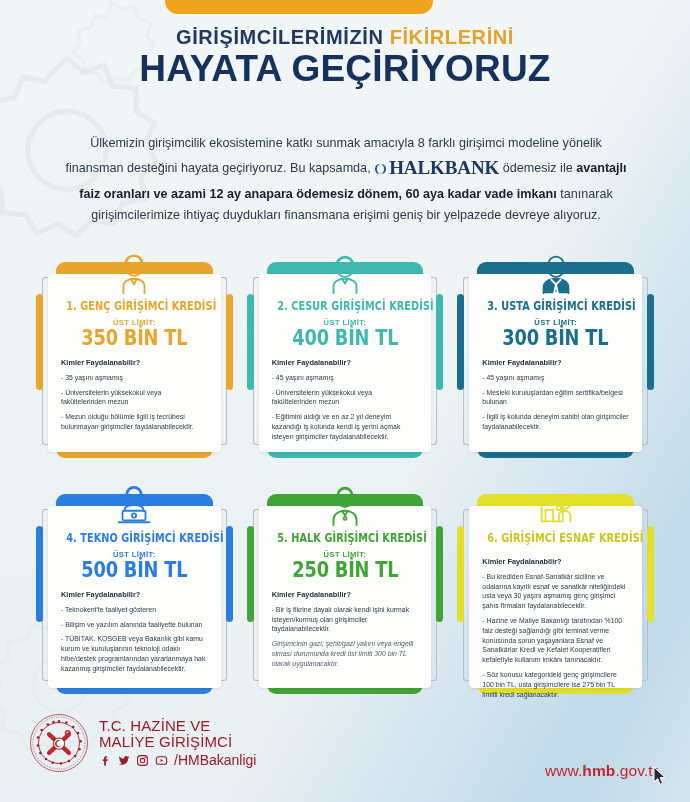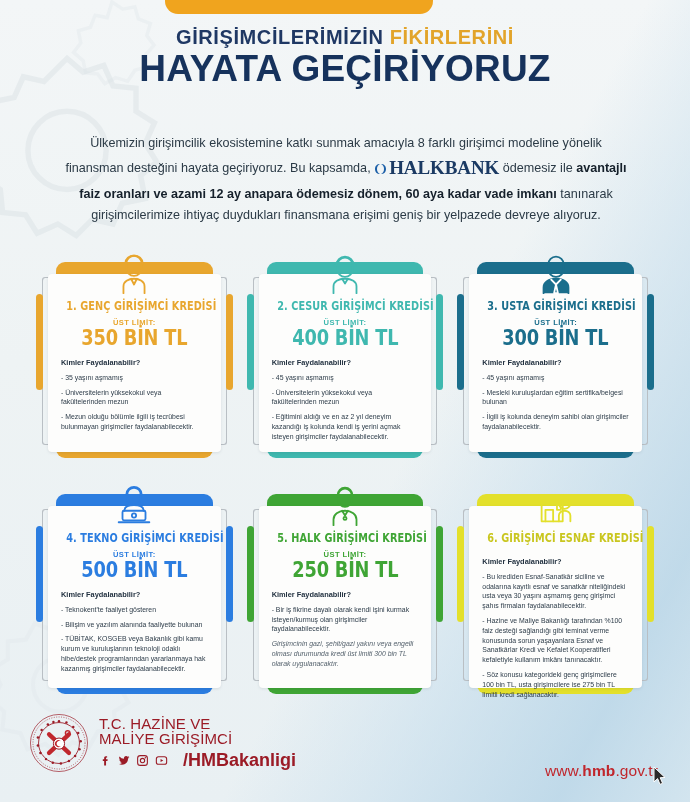--- a/index.html
+++ b/index.html
@@ -133,21 +133,21 @@
 
   
   .footer-logo { position: absolute; left: 28px; top: 712px; display: flex; align-items: center; gap: 9px; }
   .seal { width: 62px; height: 62px; flex: 0 0 62px; }
   .min-txt { line-height: 1.06; }
   .min-txt .l1, .min-txt .l2 {
     font-size: 15px; font-weight: 400; color: #9B1B26; letter-spacing: .1px; white-space: nowrap;
   }
   .socials { display: flex; align-items: center; gap: 5px; margin-top: 4px; }
   .socials svg { display: block; }
-  .handle { font-size: 18px; font-weight: 700; color: #9B1B26; margin-left: 9px; }
+  .handle { font-size: 14px; font-weight: 400; color: #9B1B26; margin-left: 0; }
 
   .site {
     position: absolute; right: 32px; top: 762px;
     font-size: 15.5px; color: #C0272D; letter-spacing: .1px;
   }
   .site b { font-weight: 700; }
 
   .cursor { position: absolute; left: 653px; top: 766px; }
 </style>
 </head>

